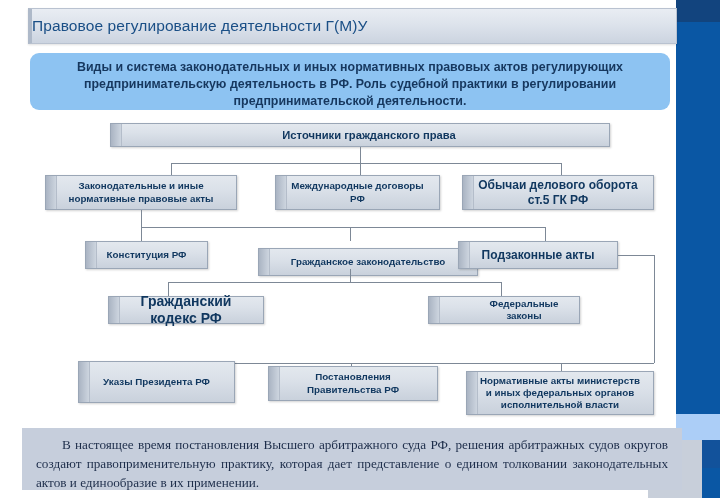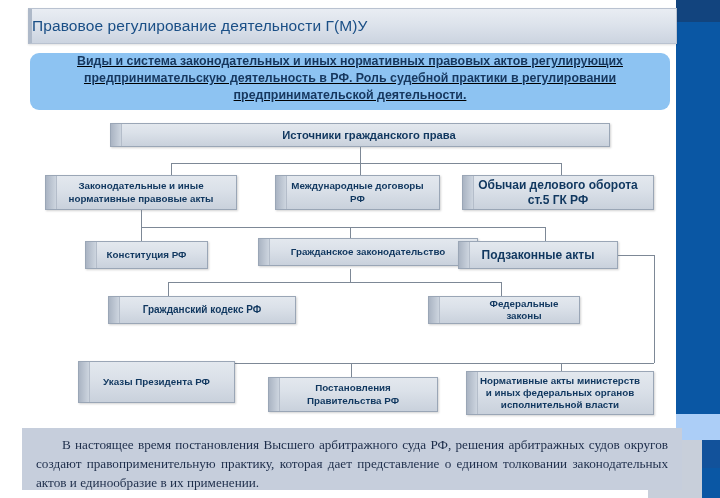--- a/index.html
+++ b/index.html
@@ -50,22 +50,22 @@
   .title-bar .t{
     font-size:15.5px;color:#1a4f86;padding-left:0;letter-spacing:.1px;
     white-space:nowrap;
   }
 
   
   .subtitle-box{
     position:absolute;left:30px;top:53px;width:640px;height:57px;
     background:#8DC3F2;
     border-radius:9px;
-    display:flex;align-items:flex-start;justify-content:center;
-    padding:0 14px;box-sizing:border-box;text-decoration:underline;
+    display:flex;align-items:flex-end;justify-content:center;
+    padding:0 14px;box-sizing:border-box;
   }
   .subtitle-box .t{
     font-size:12.4px;font-weight:bold;color:#16375E;
     text-align:center;line-height:1.37;
   }
 
   
   .node{
     position:absolute;
     background:linear-gradient(to bottom,#e3e8ee 0%,#dbe1e9 40%,#c9d1dc 100%);
@@ -143,50 +143,50 @@
 
   <div class="ln lnv" style="left:141px;top:210px;height:17px;"></div>
   <div class="ln lnh" style="left:141px;top:227px;width:404px;"></div>
   <div class="ln lnv" style="left:141px;top:227px;height:14px;"></div>
   <div class="ln lnv" style="left:350px;top:227px;height:14px;"></div>
   <div class="ln lnv" style="left:545px;top:227px;height:14px;"></div>
 
   <div class="node" style="left:85px;top:241px;width:123px;height:28px;font-size:9.8px;">
     <span class="lbl">Конституция РФ</span>
   </div>
-  <div class="node" style="left:258px;top:238px;width:220px;height:28px;font-size:9.8px;">
+  <div class="node" style="left:258px;top:248px;width:220px;height:28px;font-size:9.8px;">
     <span class="lbl">Гражданское законодательство</span>
   </div>
   <div class="node" style="left:458px;top:241px;width:160px;height:28px;font-size:12px;">
     <span class="lbl">Подзаконные акты</span>
   </div>
 
   <div class="ln lnv" style="left:350px;top:269px;height:13px;"></div>
   <div class="ln lnh" style="left:168px;top:282px;width:333px;"></div>
   <div class="ln lnv" style="left:168px;top:282px;height:14px;"></div>
   <div class="ln lnv" style="left:501px;top:282px;height:14px;"></div>
 
-  <div class="node" style="left:108px;top:296px;width:188px;height:28px;font-size:10px;">
+  <div class="node" style="left:108px;top:296px;width:156px;height:28px;font-size:14px;">
     <span class="lbl">Гражданский кодекс РФ</span>
   </div>
   <div class="node" style="left:428px;top:296px;width:152px;height:28px;font-size:9.8px;padding-left:40px;">
     <span class="lbl">Федеральные законы</span>
   </div>
 
   <div class="ln lnh" style="left:618px;top:255px;width:36px;"></div>
   <div class="ln lnv" style="left:654px;top:255px;height:108px;"></div>
   <div class="ln lnh" style="left:155px;top:363px;width:499px;"></div>
   <div class="ln lnv" style="left:155px;top:363px;height:14px;"></div>
   <div class="ln lnv" style="left:351px;top:363px;height:14px;"></div>
   <div class="ln lnv" style="left:561px;top:363px;height:14px;"></div>
 
   <div class="node" style="left:78px;top:361px;width:157px;height:42px;font-size:9.8px;">
     <span class="lbl">Указы Президента РФ</span>
   </div>
-  <div class="node" style="left:268px;top:377px;width:170px;height:35px;font-size:9.8px;">
+  <div class="node" style="left:268px;top:366px;width:170px;height:35px;font-size:9.8px;">
     <span class="lbl">Постановления Правительства РФ</span>
   </div>
   <div class="node" style="left:466px;top:371px;width:188px;height:44px;font-size:9.8px;">
     <span class="lbl">Нормативные акты министерств и иных федеральных органов исполнительной власти</span>
   </div>
 
   <div class="note-box">
     <div class="t">В настоящее время постановления Высшего арбитражного суда РФ, решения арбитражных судов округов создают правоприменительную практику, которая дает представление о едином толковании законодательных актов и единообразие в их применении.</div>
   </div>
 

